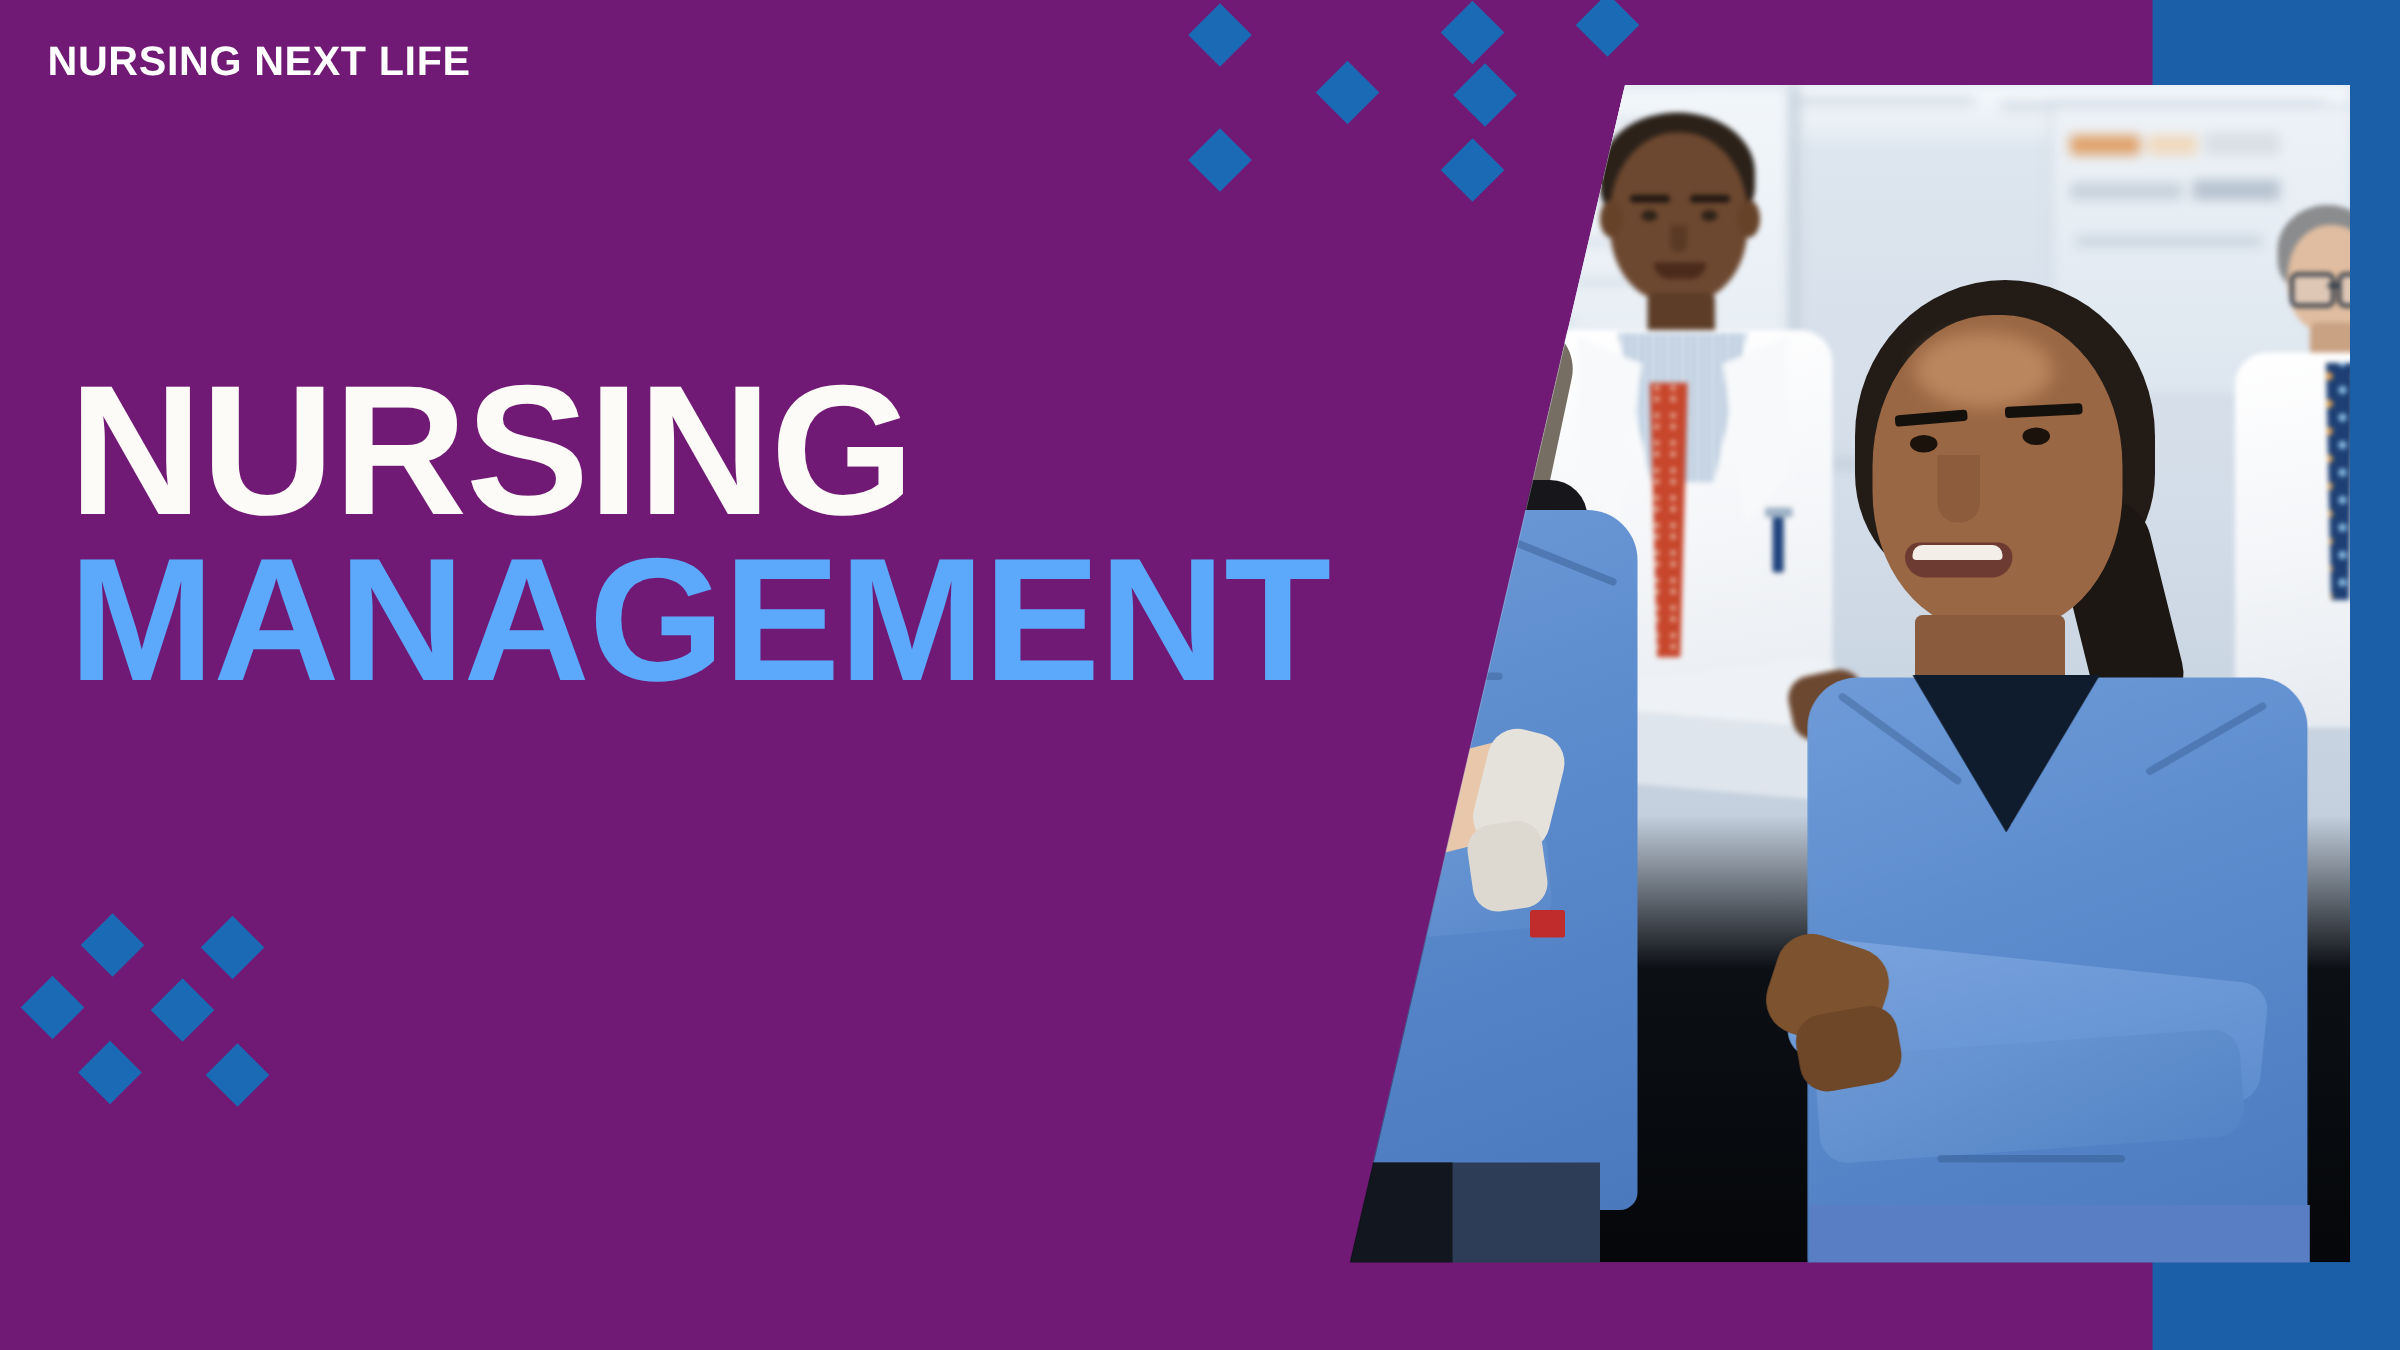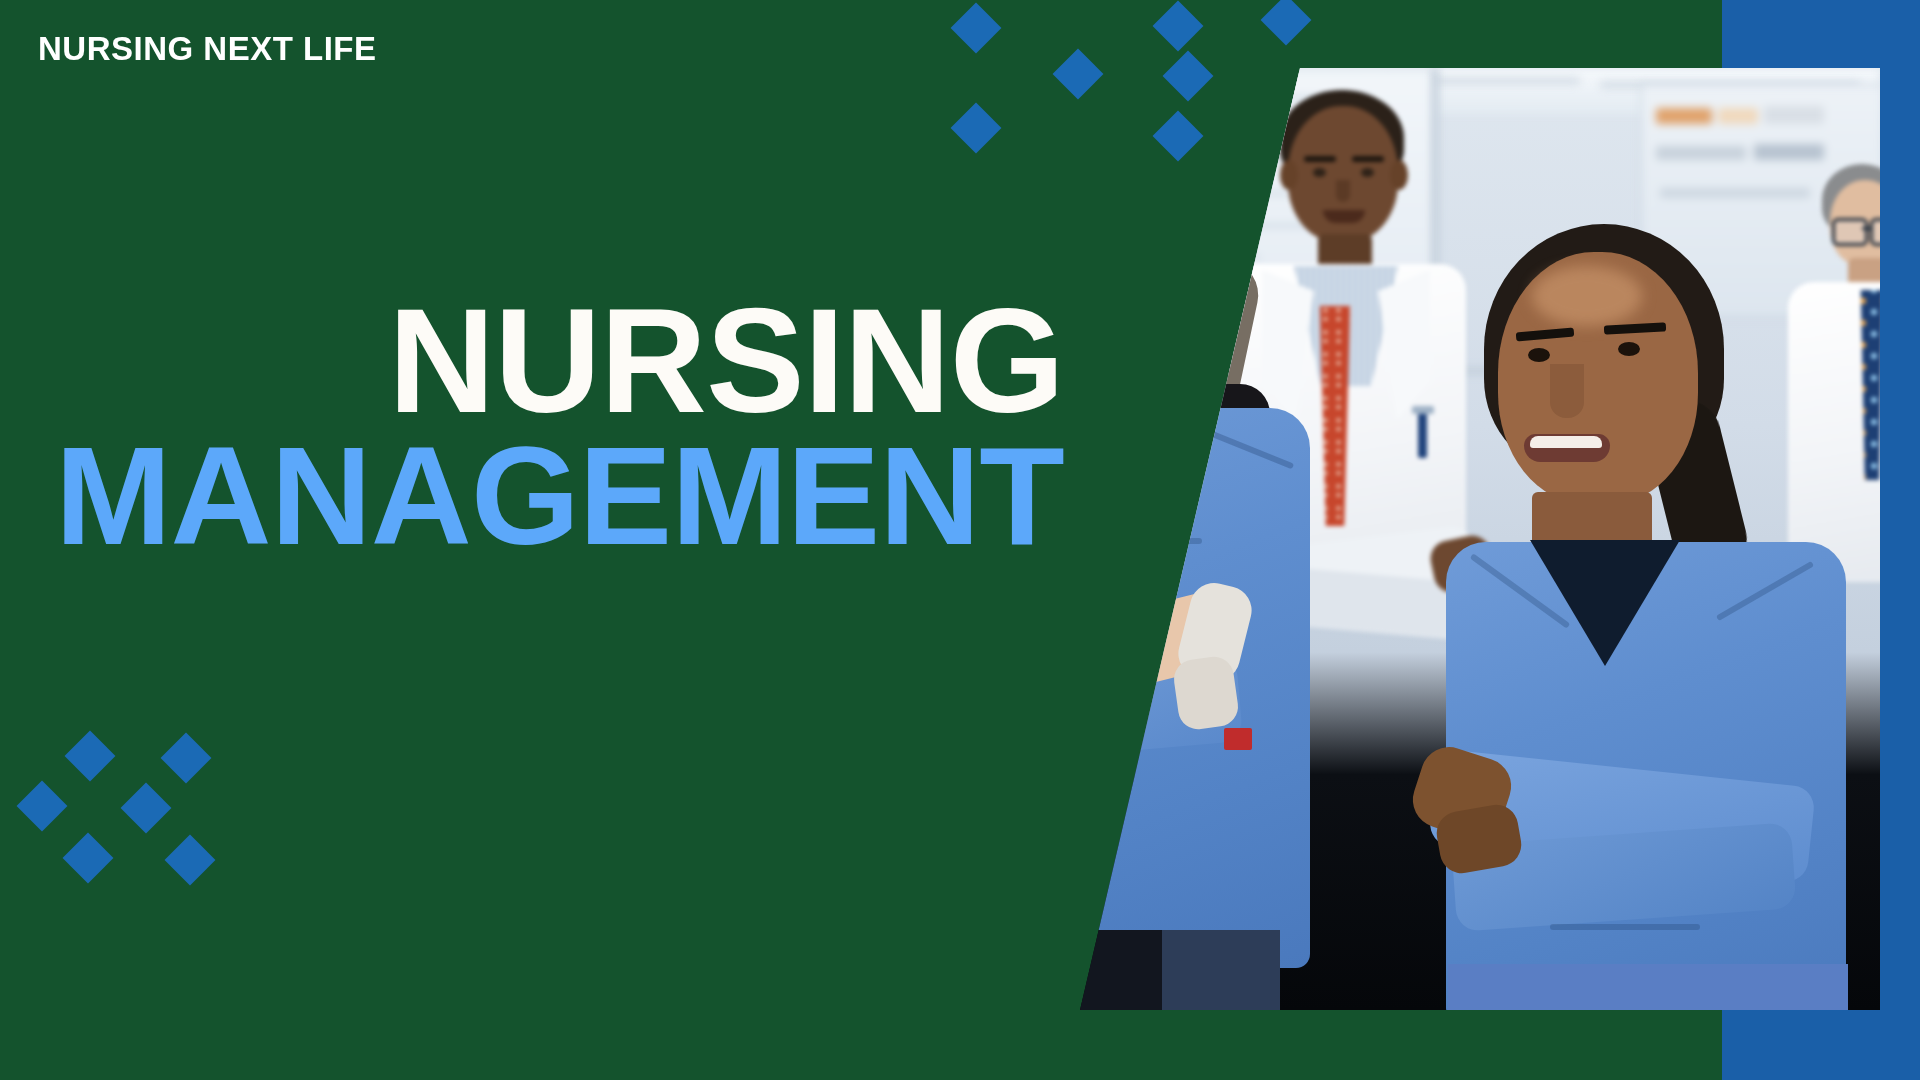--- a/index.html
+++ b/index.html
@@ -55,21 +55,21 @@
   }
   .headline-line {
     display: block;
     font-size: 148px;
     font-weight: 700;
     letter-spacing: -1px;
     white-space: nowrap;
     margin: 0;
     padding: 0;
   }
-  #headline-line-1 { color: #fdfbf7; text-align: right; }
+  #headline-line-1 { color: #fdfbf7; }
   #headline-line-2 { color: #5ca8fa; font-size: 140px; margin-top: -6px; text-align: center;}
 
   
   #photo-frame {
     position: absolute;
     left: 1080px;
     top: 68px;
     width: 800px;
     height: 942px;
     overflow: hidden;
@@ -162,21 +162,21 @@
       radial-gradient(circle, #8fc4ea 3px, transparent 3.4px);
     background-size: 22px 22px, 22px 22px;
     background-position: 0 0, 11px 11px;
   }
   .depth-blur { filter: blur(2.2px); }
   .deep-blur { filter: blur(4.5px); }
 </style>
 </head>
 <body>
 
-<div id="stage" style="background: #14532d;">
+<div id="stage" style="background: #701a75;">
 
   <div id="right-panel" style="background: rgb(26, 95, 168);"></div>
 
   <div id="diamonds-top-right">
       <div class="diamond" style="left: 958px; top: 10px; width: 36px; height: 36px; background: rgb(27, 106, 181);"></div>
       <div class="diamond" style="left: 1060px; top: 56px; width: 36px; height: 36px; background: rgb(27, 106, 181);"></div>
       <div class="diamond" style="left: 958px; top: 110px; width: 36px; height: 36px; background: rgb(27, 106, 181);"></div>
       <div class="diamond" style="left: 1160px; top: 8px; width: 36px; height: 36px; background: rgb(27, 106, 181);"></div>
       <div class="diamond" style="left: 1170px; top: 58px; width: 36px; height: 36px; background: rgb(27, 106, 181);"></div>
       <div class="diamond" style="left: 1268px; top: 2px; width: 36px; height: 36px; background: rgb(27, 106, 181);"></div>

